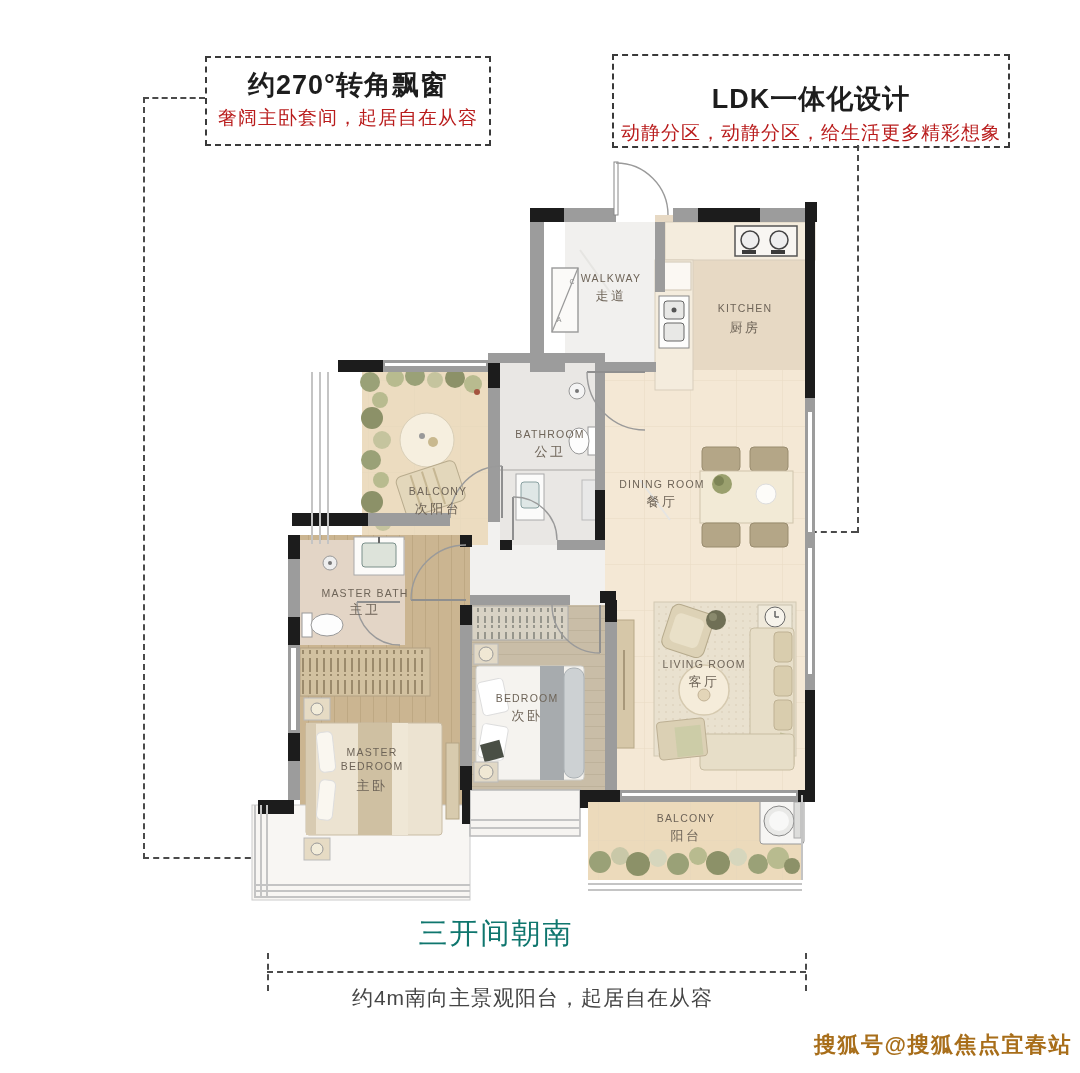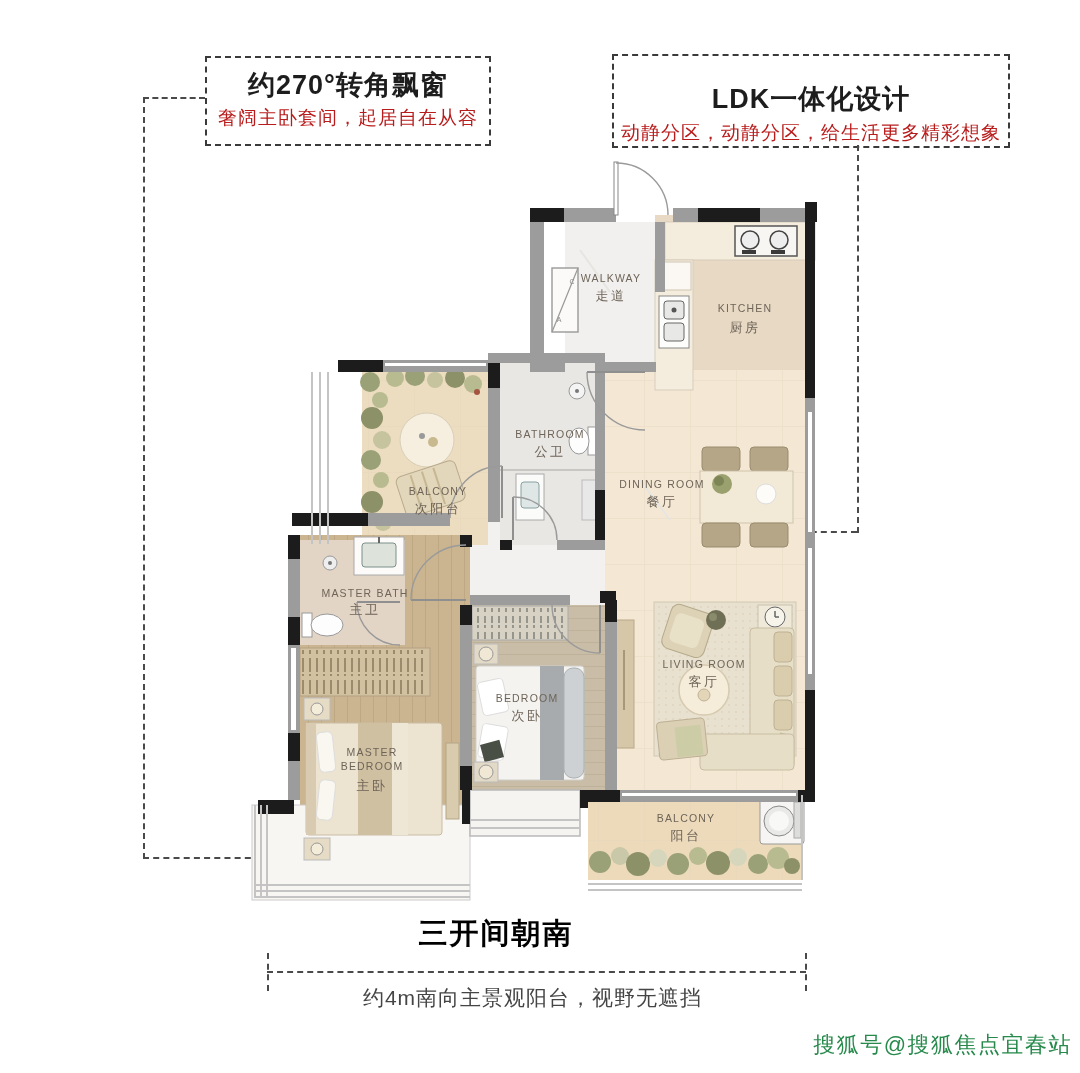--- a/index.html
+++ b/index.html
@@ -11,26 +11,26 @@
   .callout .t{font-size:27px;font-weight:700;color:#1d1d1d;letter-spacing:1px;line-height:1.1;}
   .callout .s{font-size:19px;color:#b91c1c;margin-top:5px;letter-spacing:1px;}
   #co-left{left:205px;top:56px;width:282px;height:86px;}
   #co-right{left:612px;top:54px;width:394px;height:90px;justify-content:flex-end;}
   
   .dash-h{position:absolute;border-top:2px dashed #4a4a4a;height:0;}
   .dash-v{position:absolute;border-left:2px dashed #4a4a4a;width:0;}
   .dot{position:absolute;width:17px;height:17px;border-radius:50%;background:#262626;}
   
   #bottom-title{position:absolute;left:340px;top:914px;width:312px;text-align:center;
-                font-size:29px;font-weight:700;color:#000000;letter-spacing:2px;}
+                font-size:29px;font-weight:400;color:#0f766e;letter-spacing:2px;}
   #bottom-sub{position:absolute;left:260px;top:984px;width:545px;text-align:center;
               font-size:21px;color:#454545;letter-spacing:1px;}
   
-  #watermark{position:absolute;right:8px;top:1030px;font-size:22px;font-weight:400;
-             color:#15803d;letter-spacing:1.5px;opacity:.92;}
+  #watermark{position:absolute;right:8px;top:1030px;font-size:22px;font-weight:700;
+             color:#a16207;letter-spacing:1.5px;opacity:.92;}
   
   #plan{position:absolute;left:230px;top:150px;}
   .len{font:10.5px "Liberation Sans",sans-serif;fill:#6e6458;letter-spacing:1.2px;text-anchor:middle;}
   .lcn{font:13px "Liberation Sans",sans-serif;fill:#6e6458;letter-spacing:2.5px;text-anchor:middle;}
   .ltiny{font:7px "Liberation Sans",sans-serif;fill:#8a8a8a;text-anchor:middle;}
   .arc{fill:none;stroke:#9a9a9a;stroke-width:1.4;}
   .leaf{stroke:#8f8f8f;stroke-width:2;}
 </style>
 </head>
 <body>
@@ -53,21 +53,21 @@
   <div class="dot" style="left:365px;top:850px;"></div>
 
   <div class="dash-v" style="left:857px;top:145px;height:388px;"></div>
   <div class="dash-h" style="left:690px;top:531px;width:167px;"></div>
   <div class="dot" style="left:674px;top:525px;"></div>
 
   <div id="bottom-title">三开间朝南</div>
   <div class="dash-h" style="left:267px;top:971px;width:539px;"></div>
   <div class="dash-v" style="left:267px;top:953px;height:38px;"></div>
   <div class="dash-v" style="left:805px;top:953px;height:38px;"></div>
-  <div id="bottom-sub">约4m南向主景观阳台，视野无遮挡</div>
+  <div id="bottom-sub">约4m南向主景观阳台，起居自在从容</div>
 
   <div id="watermark">搜狐号@搜狐焦点宜春站</div>
 
   <svg id="plan" width="600" height="765" viewBox="0 0 600 765">
     <defs>
       <pattern id="plankV" width="13" height="13" patternUnits="userSpaceOnUse">
         <line x1="0.5" y1="0" x2="0.5" y2="13" stroke="#b49e78" stroke-width="1"></line>
       </pattern>
       <pattern id="plankH" width="14" height="12" patternUnits="userSpaceOnUse">
         <line x1="0" y1="0.5" x2="14" y2="0.5" stroke="#b3a78e" stroke-width="1"></line>

